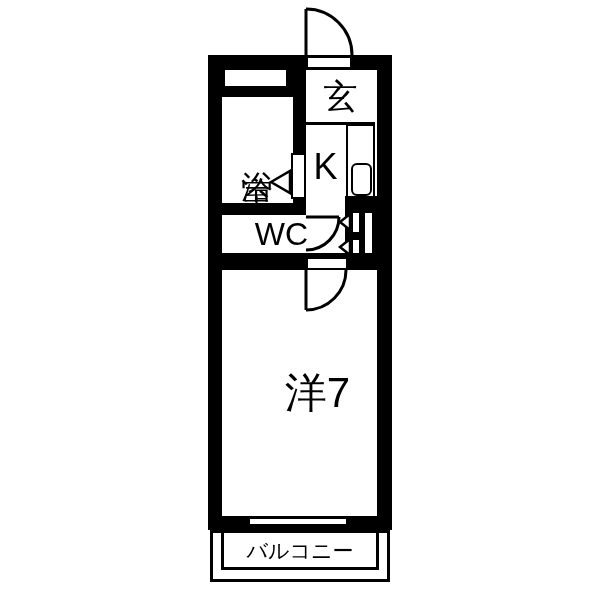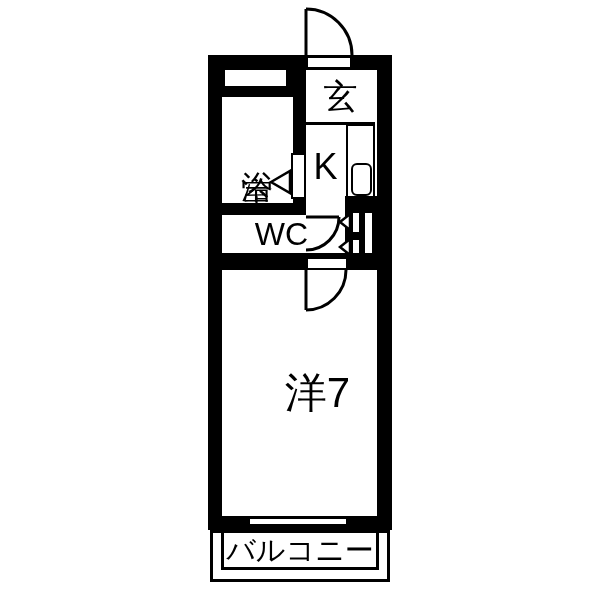--- a/index.html
+++ b/index.html
@@ -16,21 +16,21 @@
     color:#000;font-weight:500;white-space:nowrap;line-height:1;
   }
   .lbl-genkan{left:306px;top:70px;width:69px;height:52px;font-size:34px;}
   .lbl-bath{
     left:222px;top:97px;width:71px;height:106px;font-size:32px;
     writing-mode:vertical-rl;text-orientation:upright;letter-spacing:4px;
   }
   .lbl-k{left:306px;top:125px;width:39px;height:84px;font-size:36px;}
   .lbl-wc{left:222px;top:215px;width:71px;height:37px;font-size:32px;padding-left:48px;}
   .lbl-main{left:222px;top:270px;width:155px;height:246px;font-size:42px;padding-left:36px;}
-  .lbl-balcony{left:221px;top:530px;width:158px;height:40px;font-size:29px;}
+  .lbl-balcony{left:221px;top:530px;width:158px;height:40px;font-size:21px;}
   svg.overlay{position:absolute;left:0;top:0;width:600px;height:600px;pointer-events:none;}
   svg.overlay path{fill:none;stroke:#000;stroke-width:3;}
   svg.overlay polygon{fill:#fff;stroke:#000;stroke-width:2.5;stroke-linejoin:miter;}
   .sink{
     position:absolute;left:351px;top:163px;width:21px;height:33px;
     border:2px solid #000;border-radius:6px;background:#fff;
   }
   .balcony-outer{position:absolute;left:210px;top:530px;width:180px;height:52px;border:3px solid #000;background:#fff;}
   .balcony-inner{position:absolute;left:221px;top:530px;width:158px;height:40px;border:3px solid #000;background:#fff;}
 </style>

